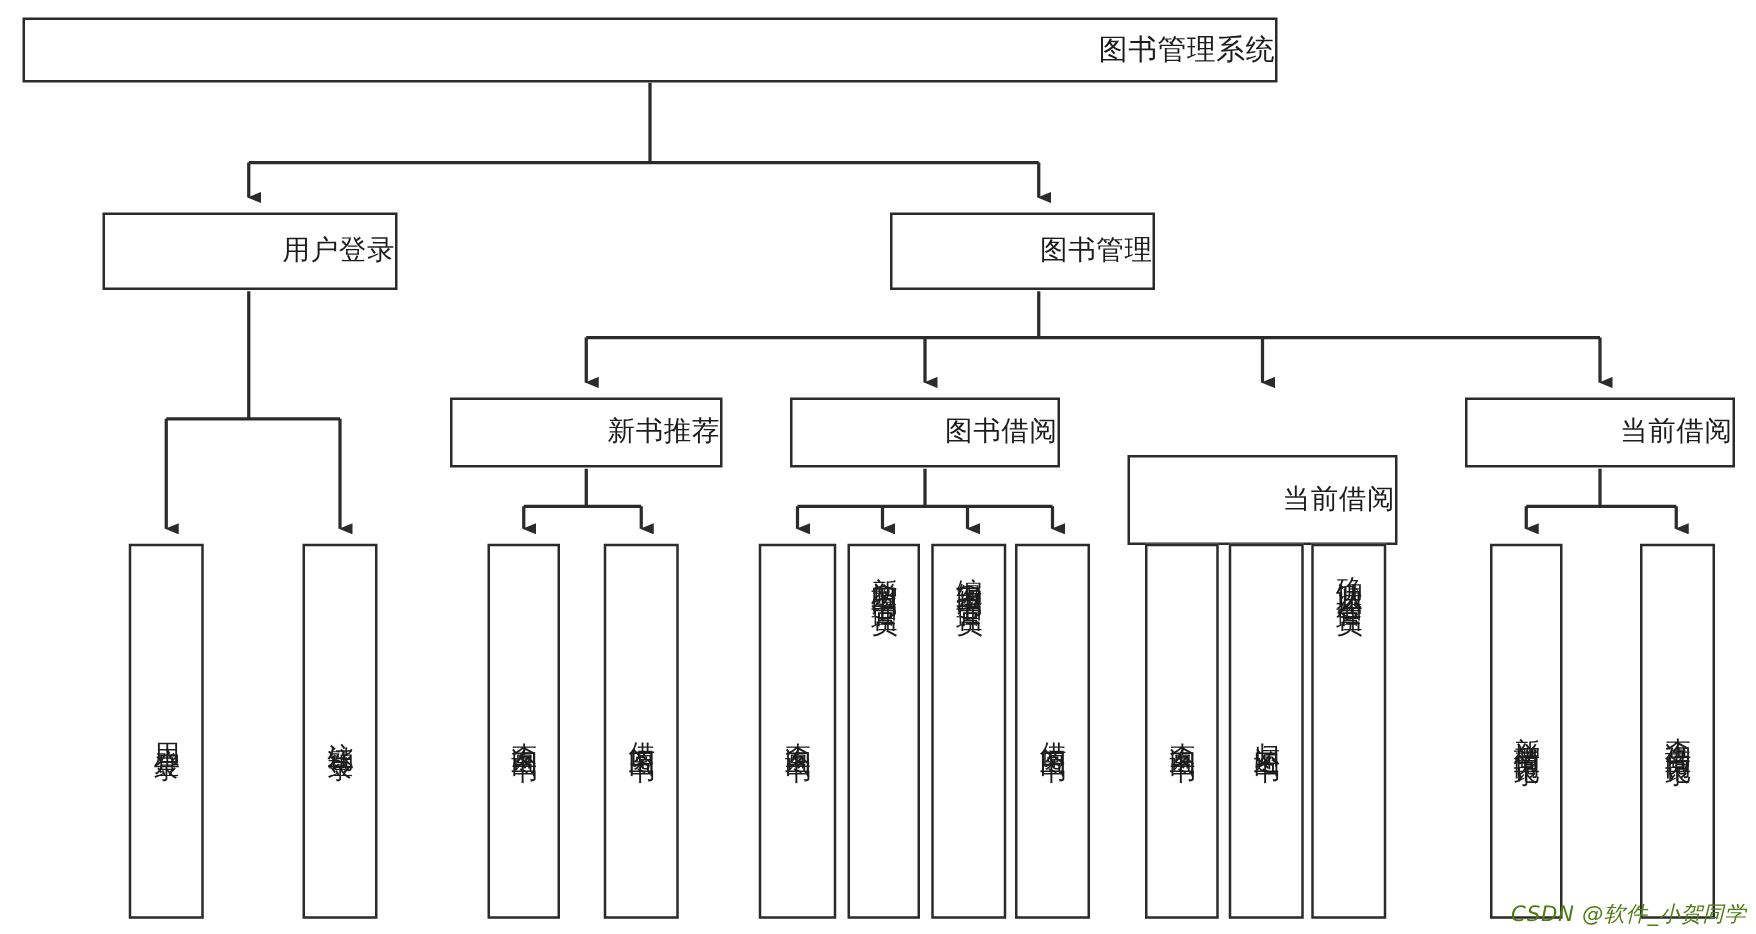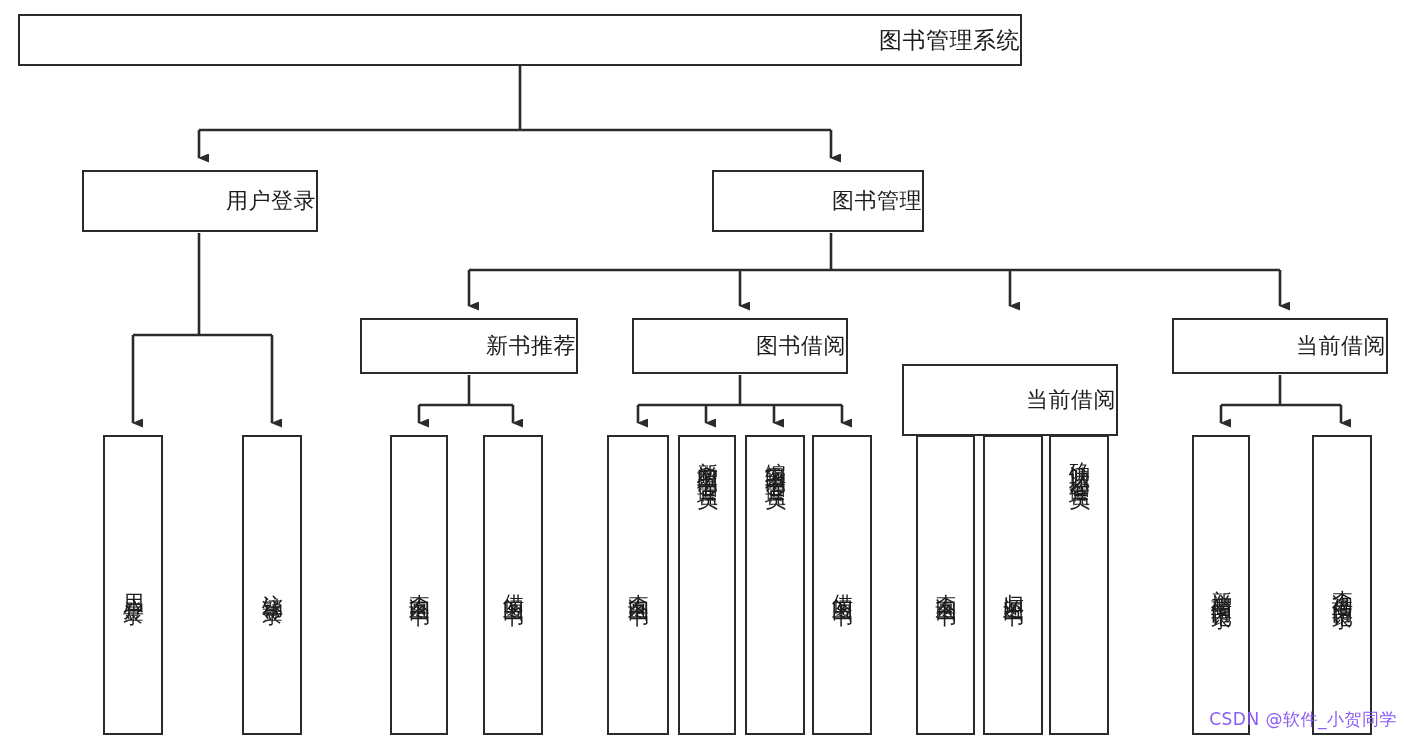--- a/index.html
+++ b/index.html
@@ -62,26 +62,27 @@
     letter-spacing: 4px;
     line-height: 1;
   }
   .node.vert.centered {
     align-items: center;
     padding-top: 0;
   }
   #watermark {
     position: absolute;
     right: 8px;
-    bottom: 16px;
+    bottom: 4px;
     font-size: 17px;
-    color: #8b5cf6;
+    color: #4d7c0f;
     letter-spacing: 0.5px;
     z-index: 5;
     white-space: pre;
+    font-style: italic;
   }
 </style>
 </head>
 <body>
 
 <div id="diagram-root">
 
   <svg id="diagram-svg" viewBox="0 0 1405 747" xmlns="http://www.w3.org/2000/svg">
     <defs>
       <marker id="arrow" markerWidth="9" markerHeight="11" refX="4.5" refY="10" orient="auto" markerUnits="userSpaceOnUse">

